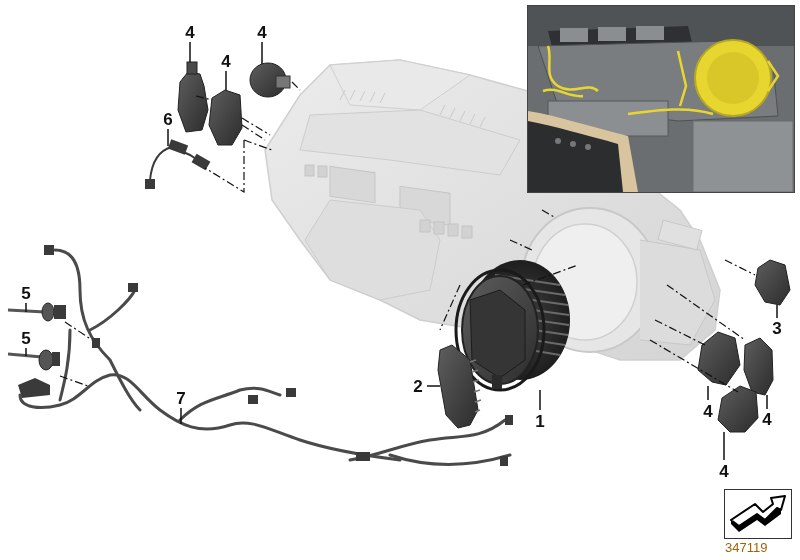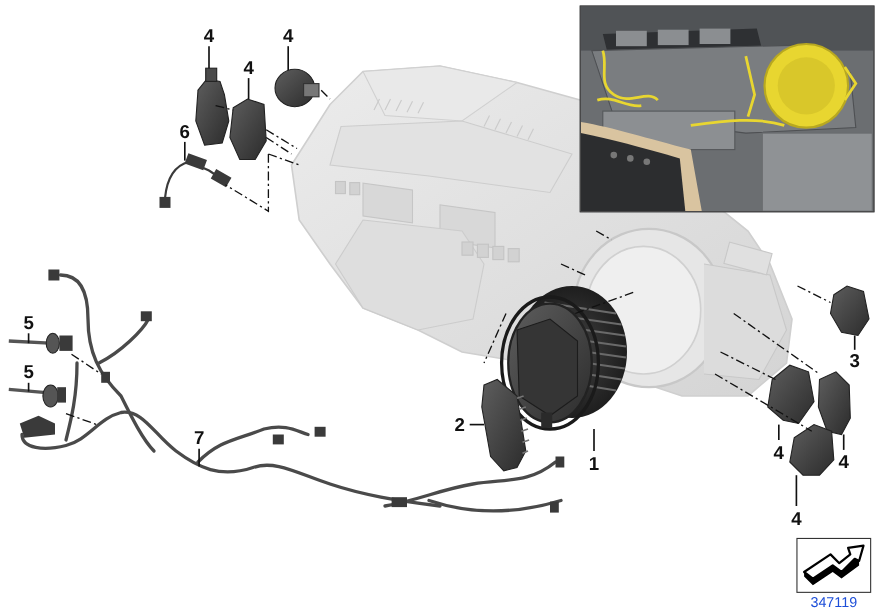--- a/index.html
+++ b/index.html
@@ -7,21 +7,21 @@
          font-family: "Liberation Sans", sans-serif; }
   #stage { position: absolute; left: 0; top: 0; width: 800px; height: 560px; }
   .callout { position: absolute; font-family: "Liberation Sans", sans-serif;
              font-weight: bold; font-size: 17px; color: #111; line-height: 1;
              transform: translateX(-50%); }
   .inset { position: absolute; left: 527px; top: 5px; width: 266px; height: 186px;
            border: 1px solid #444; overflow: hidden; background: #5a5d60; }
   .nav-box { position: absolute; left: 724px; top: 489px; width: 66px; height: 48px;
              border: 1px solid #333; background: #fff; }
   .diagram-id { position: absolute; left: 725px; top: 540px; width: 66px;
-                text-align: center; font-size: 13px; color: #1d4ed8; }
+                text-align: left; font-size: 13px; color: #a16207; }
 </style>
 </head>
 <body>
 
 <div id="stage">
 <svg width="800" height="560" viewBox="0 0 800 560" xmlns="http://www.w3.org/2000/svg">
   <defs>
     <linearGradient id="hsg" x1="0" y1="0" x2="1" y2="1">
       <stop offset="0" stop-color="#ececec"></stop>
       <stop offset="1" stop-color="#d4d4d4"></stop>

